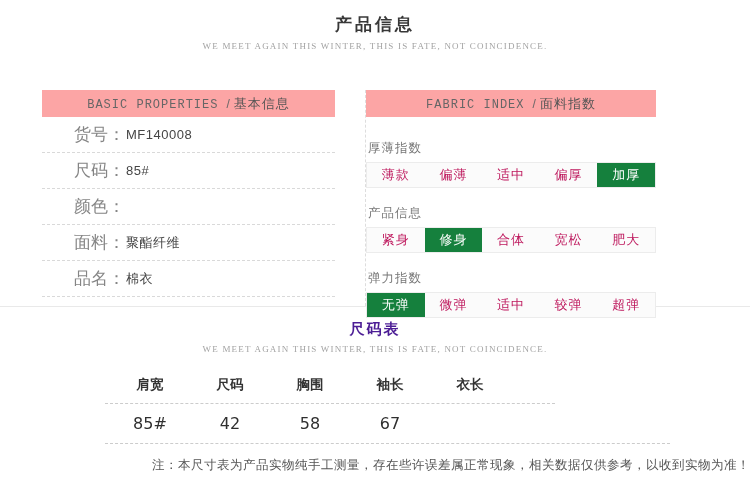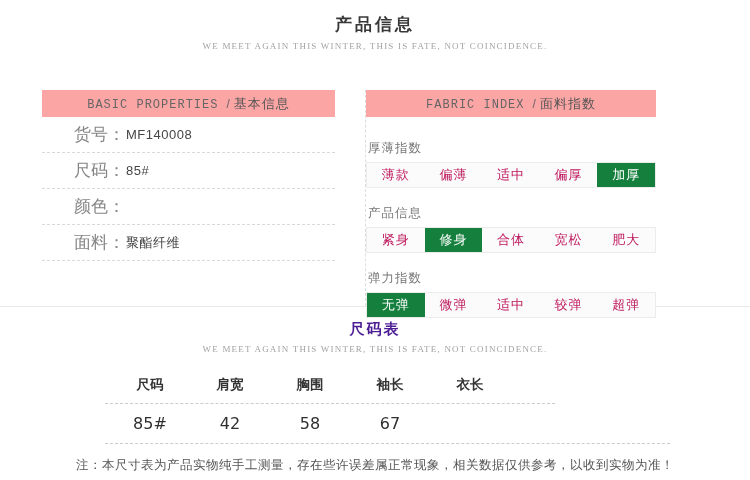--- a/index.html
+++ b/index.html
@@ -63,21 +63,21 @@
   .size-table{
     margin:22px 0 0 105px;width:565px;text-align:left;
     border-bottom:1px dashed #ccc;padding-bottom:10px;
   }
   .trow{width:450px;display:flex;padding-left:5px;box-sizing:border-box;}
   .thead{border-bottom:1px dashed #ccc;padding-bottom:9px;}
   .tbody{padding-top:10px;}
   .tcell{width:80px;text-align:center;flex:none;}
   .th{font-size:13.5px;font-weight:bold;color:#333;}
   .td{font-size:16px;color:#2f2f2f;font-family:"DejaVu Sans","Liberation Sans",sans-serif;}
-  .note{margin-top:13px;font-size:12.5px;color:#555;letter-spacing:0.5px;text-align:center;}
+  .note{margin-top:13px;font-size:12.5px;color:#555;letter-spacing:0.5px;text-align:right;}
 </style>
 </head>
 <body>
 
 <div class="page">
 
   <header class="page-header">
     <h1 class="title">产品信息</h1>
     <div class="en-subtitle">WE MEET AGAIN THIS WINTER, THIS IS FATE, NOT COINCIDENCE.</div>
   </header>
@@ -97,20 +97,24 @@
         <span class="prop-label">尺码：</span>
         <span class="prop-value">85#</span>
       </div>
       <div class="prop-row">
         <span class="prop-label">颜色：</span>
         <span class="prop-value"></span>
       </div>
       <div class="prop-row">
         <span class="prop-label">面料：</span>
         <span class="prop-value">聚酯纤维</span>
+      </div>
+      <div class="prop-row">
+        <span class="prop-label">品名：</span>
+        <span class="prop-value">棉衣</span>
       </div>
     </section>
 
     <section class="right-panel">
       <div class="panel-header">
         <span class="ph-en">FABRIC INDEX</span><span class="ph-sep">/</span><span class="ph-cn">面料指数</span>
       </div>
 
       <div class="index-group first">
         <div class="group-label">厚薄指数</div>
@@ -148,22 +152,22 @@
   </div>
 
   <div class="hr"></div>
 
   <section class="size-section">
     <h2 class="title2">尺码表</h2>
     <div class="en-subtitle">WE MEET AGAIN THIS WINTER, THIS IS FATE, NOT COINCIDENCE.</div>
 
     <div class="size-table">
       <div class="trow thead">
+        <span class="tcell th">肩宽</span>
         <span class="tcell th">尺码</span>
-        <span class="tcell th">肩宽</span>
         <span class="tcell th">胸围</span>
         <span class="tcell th">袖长</span>
         <span class="tcell th">衣长</span>
       </div>
       <div class="trow tbody">
         <span class="tcell td">85#</span>
         <span class="tcell td">42</span>
         <span class="tcell td">58</span>
         <span class="tcell td">67</span>
       </div>

